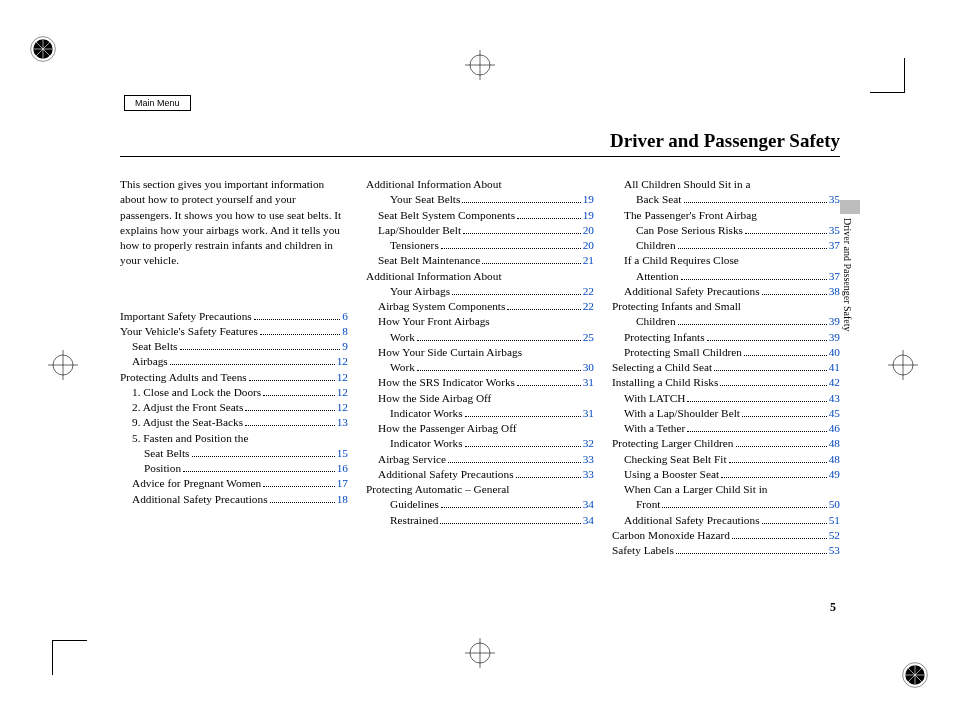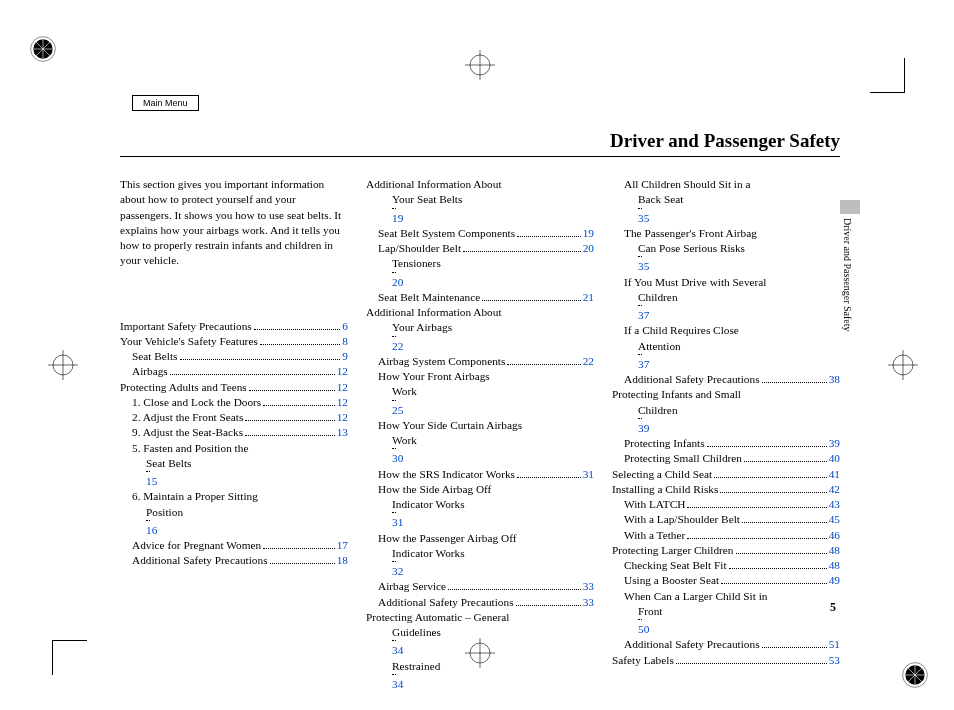--- a/index.html
+++ b/index.html
@@ -22,21 +22,21 @@
   }
   .reg-mark svg { width: 30px; height: 30px; }
   .reg-top { top: 50px; left: 465px; }
   .reg-bot { top: 638px; left: 465px; }
   .reg-left { top: 350px; left: 48px; }
   .reg-right { top: 350px; left: 888px; }
   .spot-tl { top: 34px; left: 28px; width: 34px; height: 34px; }
   .spot-br { top: 660px; left: 900px; width: 34px; height: 34px; }
   .main-menu-btn {
     position: absolute;
-    top: 95px; left: 132px;
+    top: 95px; left: 124px;
     border: 1px solid #000;
     padding: 2px 10px;
     font-family: Arial, sans-serif;
     font-size: 9px;
     background: #fff;
     cursor: pointer;
   }
   .page {
     position: absolute;
     top: 130px; left: 120px;
@@ -50,37 +50,37 @@
     border-bottom: 1px solid #000;
     margin-bottom: 20px;
   }
   .columns {
     display: flex;
     gap: 18px;
     font-size: 11.3px;
     line-height: 1.35;
   }
   .col { flex: 1; }
-  .intro { margin-bottom: 50px; }
+  .intro { margin-bottom: 40px; }
   .toc-line {
     display: flex;
     align-items: baseline;
     white-space: nowrap;
     overflow: hidden;
   }
   .toc-line .txt { }
   .toc-line .dots {
     flex: 1;
     border-bottom: 1px dotted #000;
     margin: 0 2px 2px 2px;
     min-width: 4px;
   }
   .toc-line .pg { color: #0047c2; }
   .indent1 { padding-left: 12px; }
-  .indent2 { padding-left: 24px; flex-direction: column; }
+  .indent2 { padding-left: 24px; }
   .side-tab {
     position: absolute;
     top: 200px; left: 840px;
     width: 20px; height: 14px;
     background: #bdbdbd;
   }
   .side-label {
     position: absolute;
     top: 218px; left: 842px;
     font-size: 10px;
@@ -203,23 +203,20 @@
             <span class="pg">13</span>
           </div>
           <div class="toc-line indent1">
             <span class="txt">5. Fasten and Position the</span>
           </div>
           <div class="toc-line indent2">
             <span class="txt">Seat Belts</span>
             <span class="dots"></span>
             <span class="pg">15</span>
           </div>
-          <div class="toc-line indent1">
-            <span class="txt">6. Maintain a Proper Sitting</span>
-          </div>
           <div class="toc-line indent2">
             <span class="txt">Position</span>
             <span class="dots"></span>
             <span class="pg">16</span>
           </div>
           <div class="toc-line indent1">
             <span class="txt">Advice for Pregnant Women</span>
             <span class="dots"></span>
             <span class="pg">17</span>
           </div>
@@ -346,23 +343,20 @@
             <span class="pg">35</span>
           </div>
           <div class="toc-line indent1">
             <span class="txt">The Passenger's Front Airbag</span>
           </div>
           <div class="toc-line indent2">
             <span class="txt">Can Pose Serious Risks</span>
             <span class="dots"></span>
             <span class="pg">35</span>
           </div>
-          <div class="toc-line indent1">
-            <span class="txt">If You Must Drive with Several</span>
-          </div>
           <div class="toc-line indent2">
             <span class="txt">Children</span>
             <span class="dots"></span>
             <span class="pg">37</span>
           </div>
           <div class="toc-line indent1">
             <span class="txt">If a Child Requires Close</span>
           </div>
           <div class="toc-line indent2">
             <span class="txt">Attention</span>
@@ -437,20 +431,25 @@
           </div>
           <div class="toc-line indent2">
             <span class="txt">Front</span>
             <span class="dots"></span>
             <span class="pg">50</span>
           </div>
           <div class="toc-line indent1">
             <span class="txt">Additional Safety Precautions</span>
             <span class="dots"></span>
             <span class="pg">51</span>
+          </div>
+          <div class="toc-line indent0">
+            <span class="txt">Carbon Monoxide Hazard</span>
+            <span class="dots"></span>
+            <span class="pg">52</span>
           </div>
           <div class="toc-line indent0">
             <span class="txt">Safety Labels</span>
             <span class="dots"></span>
             <span class="pg">53</span>
           </div>
         </div>
     </div>
   </div>
 </div>

